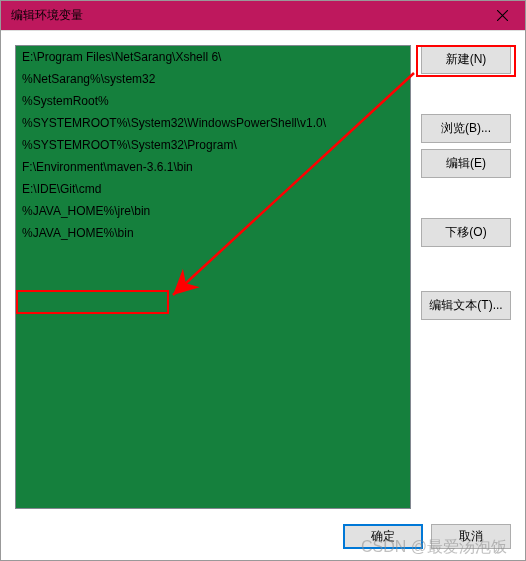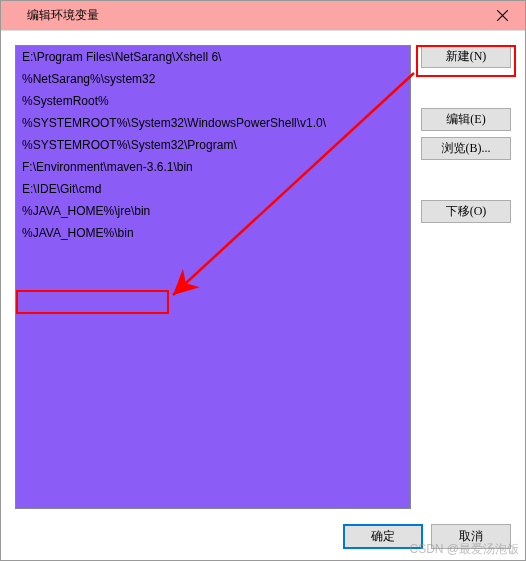--- a/index.html
+++ b/index.html
@@ -11,22 +11,22 @@
       background: #fff;
       position: relative;
       overflow: hidden;
       border: 1px solid #999;
     }
     .titlebar {
       height: 30px;
       display: flex;
       align-items: center;
       justify-content: space-between;
-      padding-left: 26px;
-      background: #fca5a5;
+      padding-left: 10px;
+      background: #be185d;
       border-bottom: 1px solid #ddd;
     }
     .titlebar .title { font-size: 12px; }
     .close-btn {
       width: 45px;
       height: 30px;
       display: flex;
       align-items: center;
       justify-content: center;
       cursor: pointer;
@@ -34,46 +34,46 @@
     .close-btn svg { width: 11px; height: 11px; }
     .body-area {
       display: flex;
       padding: 14px 14px 0 14px;
       gap: 10px;
       height: 478px;
     }
     .list-panel {
       flex: 1;
       border: 1px solid #828790;
-      background: #8b5cf6;
+      background: #15803d;
       overflow: hidden;
       position: relative;
     }
     .list-row {
       padding: 3px 6px;
       height: 22px;
       line-height: 16px;
       white-space: nowrap;
       cursor: default;
       font-size: 12px;
       color: #000;
     }
     .btn-col {
       width: 90px;
       display: flex;
       flex-direction: column;
       gap: 6px;
     }
     .win-btn {
-      height: 23px;
+      height: 29px;
       border: 1px solid #adadad;
       background: #e1e1e1;
       font-size: 12px;
       cursor: pointer;
-      font-family: Liberation Serif, serif;
+      font-family: Liberation Sans, sans-serif;
     }
     .spacer-sm { height: 28px; }
     .spacer-md { height: 32px; }
     .bottom-bar {
       position: absolute;
       bottom: 0; left: 0; right: 0;
       height: 48px;
       display: flex;
       justify-content: flex-end;
       align-items: center;
@@ -114,23 +114,23 @@
       position: absolute;
       top: 52px;
       left: 110px;
       width: 318px;
       height: 250px;
       pointer-events: none;
     }
     .watermark {
       position: absolute;
       bottom: 2px;
-      right: 6px;
+      right: 18px;
       color: rgba(140,140,140,0.55);
-      font-size: 12px;
+      font-size: 16px;
       pointer-events: none;
       margin-left: 17px;
     }
   </style>
 </head>
 <body>
 
 <div class="titlebar">
   <span class="title">编辑环境变量</span>
   <div class="close-btn">
@@ -148,25 +148,26 @@
     <div class="list-row">%SYSTEMROOT%\System32\WindowsPowerShell\v1.0\</div>
     <div class="list-row">%SYSTEMROOT%\System32\Program\</div>
     <div class="list-row">F:\Environment\maven-3.6.1\bin</div>
     <div class="list-row">E:\IDE\Git\cmd</div>
     <div class="list-row">%JAVA_HOME%\jre\bin</div>
     <div class="list-row">%JAVA_HOME%\bin</div>
   </div>
   <div class="btn-col">
     <button class="win-btn">新建(N)</button>
     <div class="spacer-sm"></div>
+    <button class="win-btn">浏览(B)...</button>
     <button class="win-btn">编辑(E)</button>
-    <button class="win-btn">浏览(B)...</button>
     <div class="spacer-sm"></div>
     <button class="win-btn">下移(O)</button>
     <div class="spacer-md"></div>
+    <button class="win-btn">编辑文本(T)...</button>
   </div>
 </div>
 
 <div class="bottom-bar">
   <button class="bottom-btn default">确定</button>
   <button class="bottom-btn">取消</button>
 </div>
 
 <div class="hl-new"></div>
 <div class="hl-row"></div>

